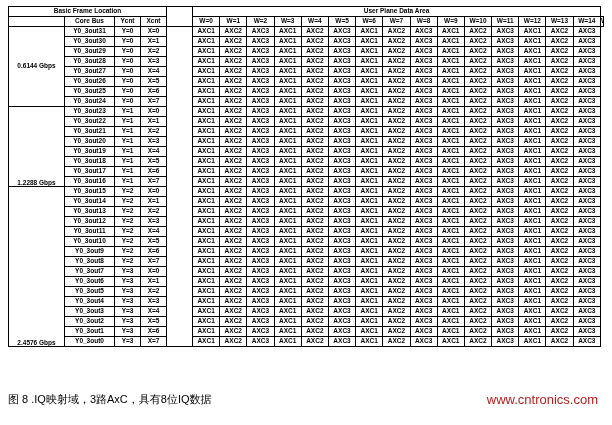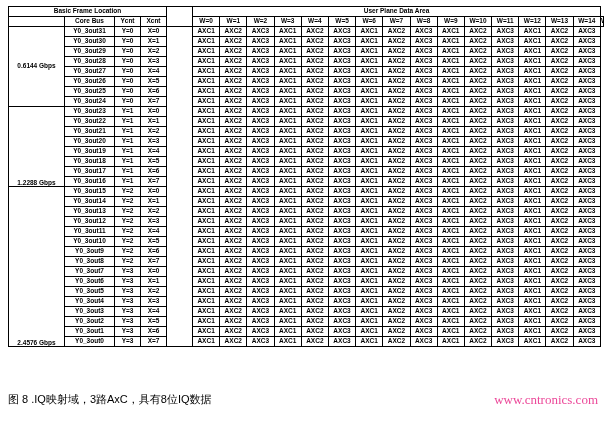--- a/index.html
+++ b/index.html
@@ -80,22 +80,22 @@
     top:392px;
     font-size:11px;
     color:#000;
     font-family:"Liberation Sans", sans-serif;
   }
   .watermark{
     position:absolute;
     right:14px;
     top:392px;
     font-size:13px;
-    color:#ec4899;
-    font-family:Liberation Serif, serif;
+    color:#b91c1c;
+    font-family:Liberation Sans, sans-serif;
   }
 </style>
 </head>
 <body>
 
 <div id="wrap">
 
   <table class="grid">
     <colgroup>
       <col style="width:56px">

